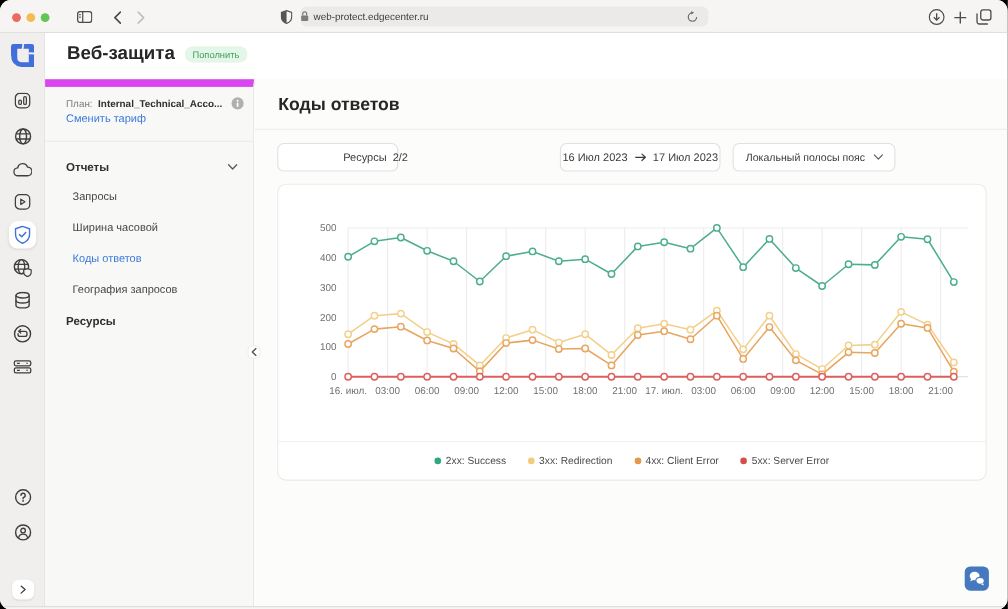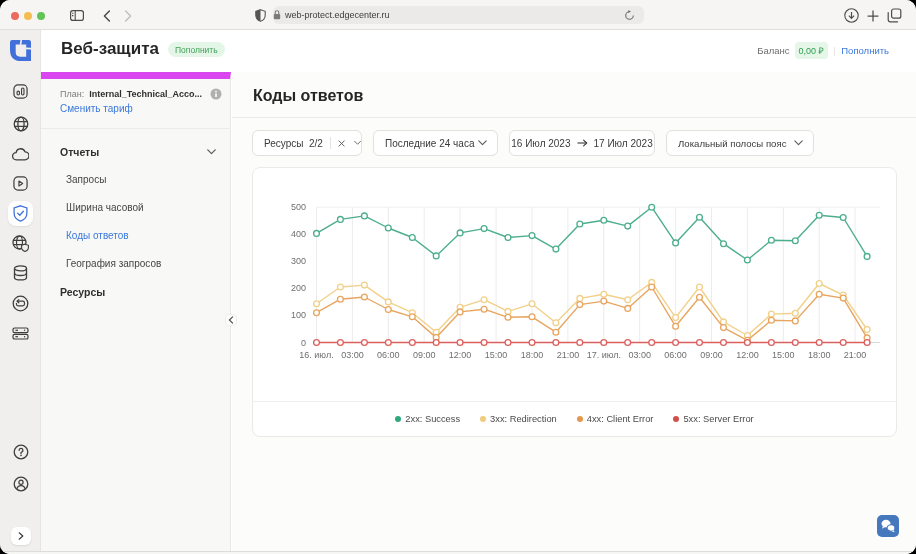--- a/index.html
+++ b/index.html
@@ -162,26 +162,20 @@
       </div>
   <div style="position:absolute;left:11px;top:497px;width:20px;height:18px;background:#fff;border-radius:6px;box-shadow:0 1px 2px rgba(0,0,0,0.1);display:flex;align-items:center;justify-content:center;">
     <svg width="6" height="8" viewBox="0 0 6 8">
           <polyline points="1.2,0.8 4.8,4 1.2,7.2" fill="none" stroke="#3e3e3e" stroke-width="1.2" stroke-linecap="round" stroke-linejoin="round"></polyline>
         </svg>
   </div>
 </div>
 
   <div class="hdr">
   <div style="position:absolute;left:20px;top:9px;font-size:17px;font-weight:700;color:#262626;">Веб-защита<span class="badge">Пополнить</span></div>
-  <div style="position:absolute;right:27px;top:12px;font-size:9.5px;color:#6e6e6e;display:flex;align-items:center;white-space:nowrap;">
-    <span>Баланс</span>
-    <span style="margin-left:5px;background:#e6f6e9;color:#2f9e52;padding:2px 4px;border-radius:4px;font-size:9px;">0,00&nbsp;₽</span>
-    <span style="margin:0 5.5px;color:#e3e2e0;">|</span>
-    <span class="blue" style="font-size:9.5px;">Пополнить</span>
-  </div>
 </div>
 
   <div class="sidebar">
   <div style="position:absolute;left:19px;top:10px;font-size:9px;color:#7c7c7c;white-space:nowrap;">План:&nbsp; <span style="color:#2f2f2f;font-weight:700;font-size:9px;">Internal_Technical_Acco...</span></div>
   <svg style="position:absolute;left:169px;top:9px" width="12" height="12" viewBox="0 0 12 12">
         <circle cx="6" cy="6" r="5.5" fill="#b0b0ae"></circle>
         <circle cx="6" cy="3.6" r="0.9" fill="#fff"></circle>
         <rect x="5.2" y="5.2" width="1.6" height="4" rx="0.8" fill="#fff"></rect>
       </svg>
   <div class="blue" style="position:absolute;left:19px;top:24px;font-size:10px;">Сменить тариф</div>
@@ -193,34 +187,28 @@
   <div style="position:absolute;left:25px;top:95px;font-size:10px;color:#454545;">Запросы</div>
   <div style="position:absolute;left:25px;top:123px;font-size:10px;color:#454545;">Ширина часовой</div>
   <div class="blue" style="position:absolute;left:25px;top:151px;font-size:10px;">Коды ответов</div>
   <div style="position:absolute;left:25px;top:179px;font-size:10px;color:#454545;">География запросов</div>
   <div style="position:absolute;left:19px;top:207px;font-size:10.5px;font-weight:700;color:#2f2f2f;">Ресурсы</div>
   </div>
 
   <div class="main">
   <div style="position:absolute;left:21px;top:15px;font-size:16px;font-weight:700;color:#262626;">Коды ответов</div>
   <div style="position:absolute;left:0;top:45px;width:684px;border-top:1px solid #ebebe9;"></div>
-  <div class="pill" style="left:20px;width:110px;">
+  <div class="pill" style="left:20px;width:110px;padding-left:48px;">
     <span style="margin-left:11px;">Ресурсы&nbsp; 2/2</span>
     <span style="width:1px;height:12px;background:#e4e3e1;margin:0 7px;"></span>
     <svg width="9" height="9" viewBox="0 0 9 9">
           <line x1="1.2" y1="1.2" x2="7.8" y2="7.8" stroke="#5a5a5a" stroke-width="1.2" stroke-linecap="round"></line>
           <line x1="7.8" y1="1.2" x2="1.2" y2="7.8" stroke="#5a5a5a" stroke-width="1.2" stroke-linecap="round"></line>
         </svg>
     <svg style="margin-left:9px" width="9" height="6" viewBox="0 0 9 6">
-          <polyline points="0.8,0.8 4.5,4.6 8.2,0.8" fill="none" stroke="#5a5a5a" stroke-width="1.1" stroke-linecap="round" stroke-linejoin="round"></polyline>
-        </svg>
-  </div>
-  <div class="pill" style="left:141px;width:125px;">
-    <span style="margin-left:11px;">Последние 24 часа</span>
-    <svg style="position:absolute;right:10px" width="9" height="6" viewBox="0 0 9 6">
           <polyline points="0.8,0.8 4.5,4.6 8.2,0.8" fill="none" stroke="#5a5a5a" stroke-width="1.1" stroke-linecap="round" stroke-linejoin="round"></polyline>
         </svg>
   </div>
   <div class="pill" style="left:277px;width:146px;justify-content:center;">
     <span>16 Июл 2023</span>
     <svg style="margin:0 6px" width="11" height="8" viewBox="0 0 11 8">
           <line x1="0.5" y1="4" x2="9.5" y2="4" stroke="#3a3a3a" stroke-width="1.1"></line>
           <polyline points="6.6,1.1 9.7,4 6.6,6.9" fill="none" stroke="#3a3a3a" stroke-width="1.1" stroke-linecap="round" stroke-linejoin="round"></polyline>
         </svg>
     <span>17 Июл 2023</span>

